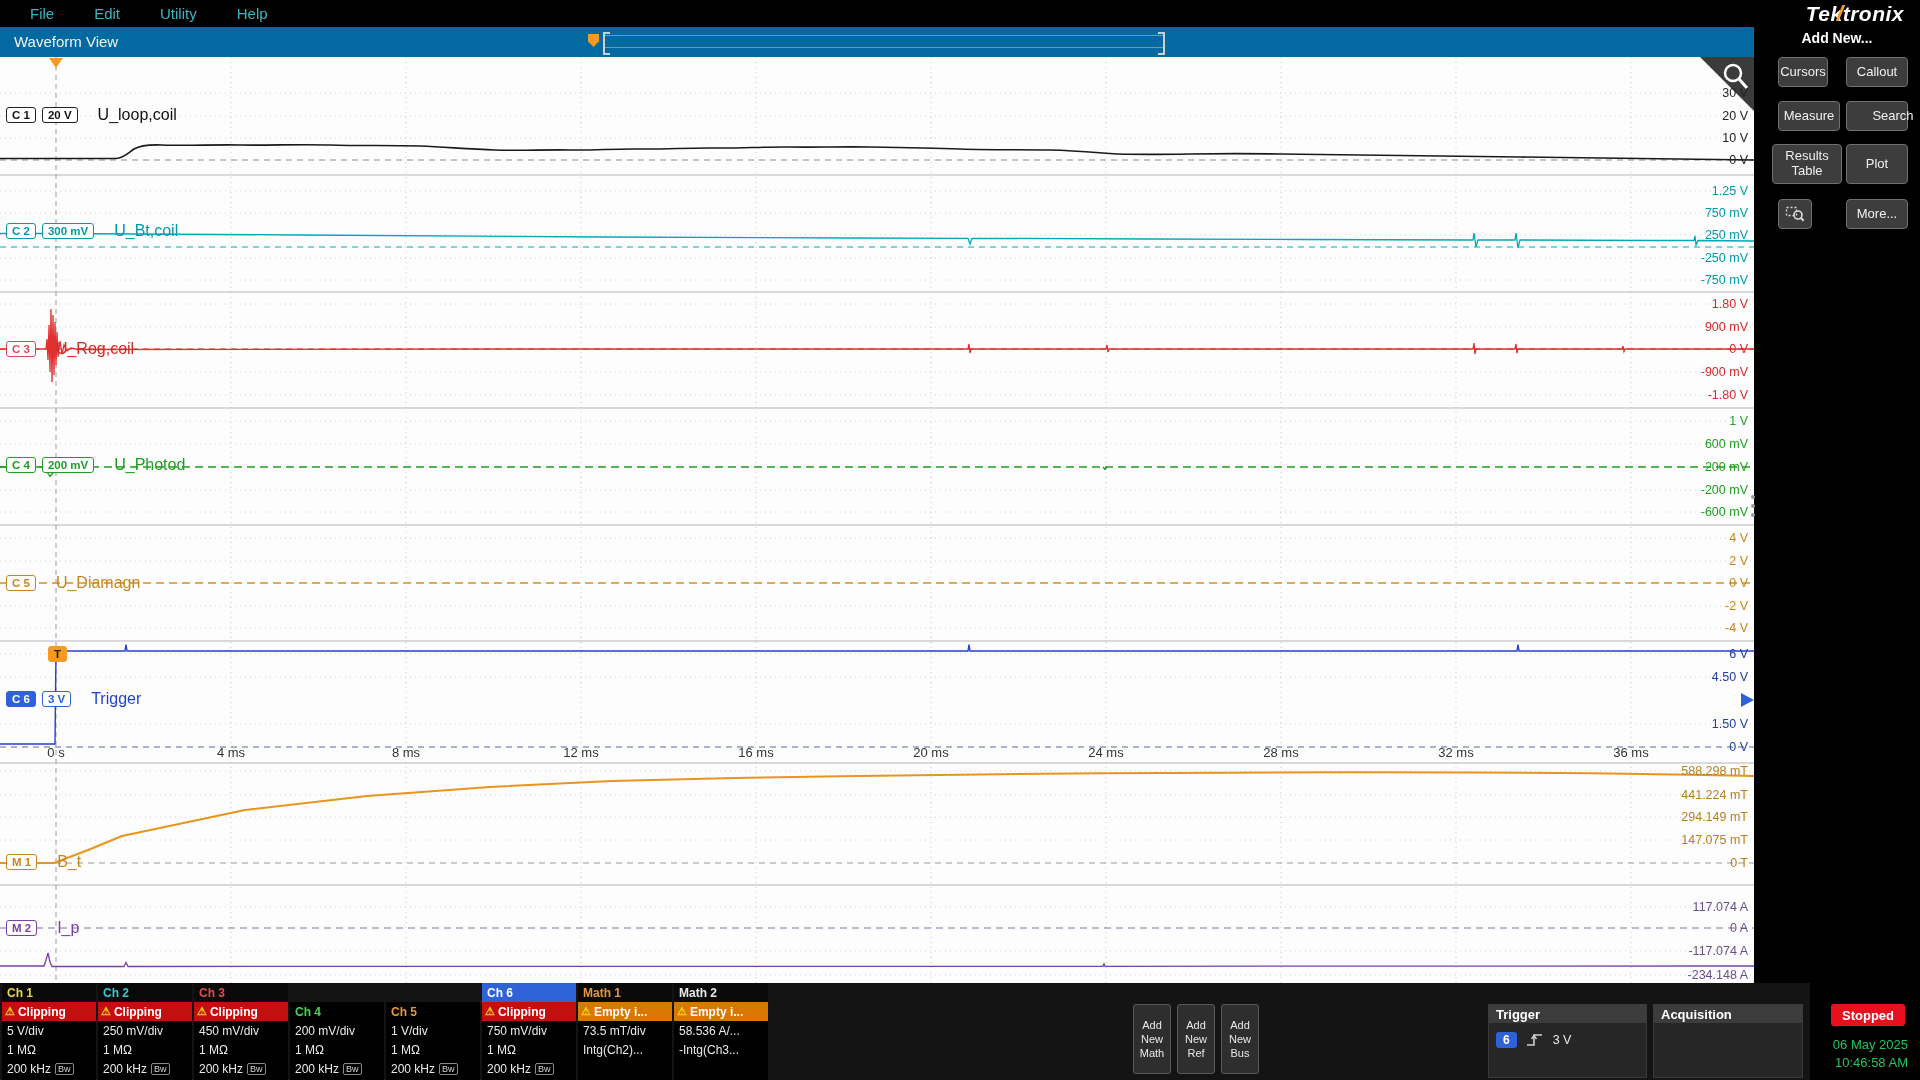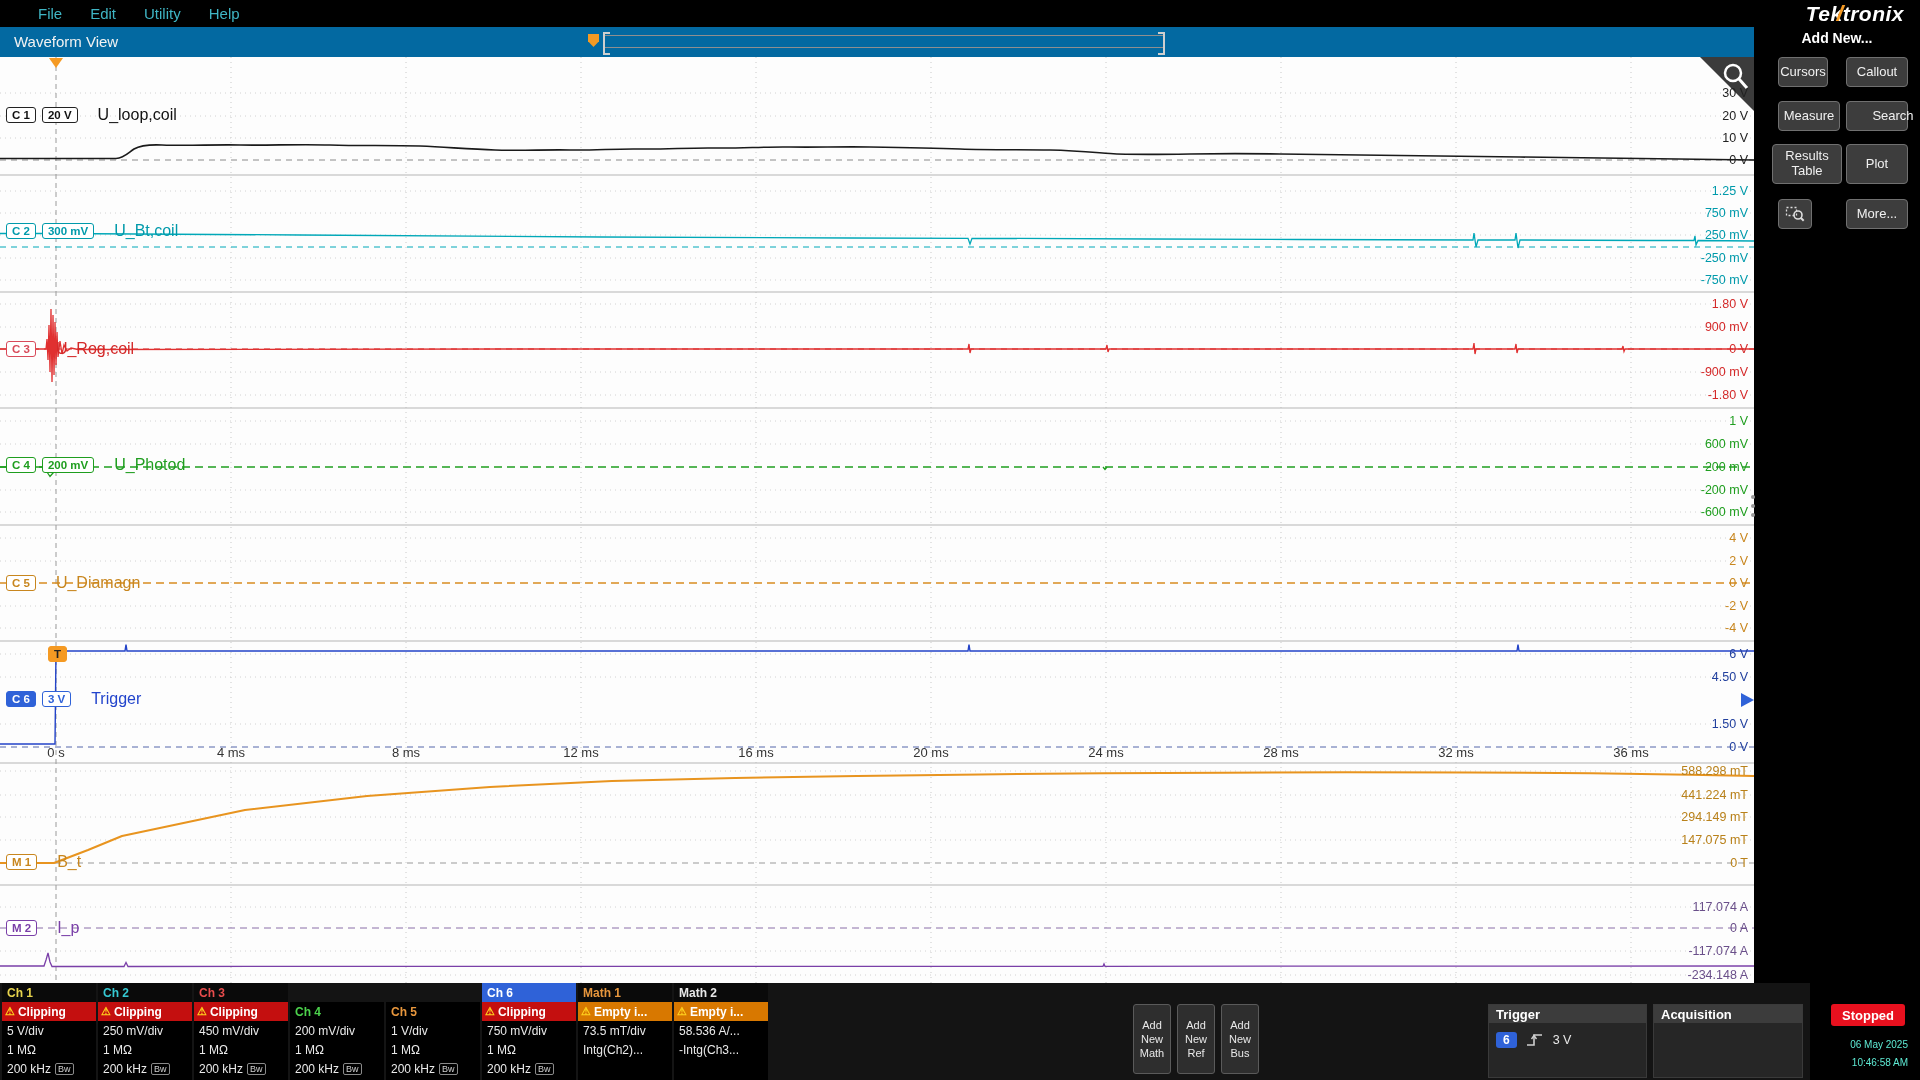--- a/index.html
+++ b/index.html
@@ -1,19 +1,19 @@
 <!DOCTYPE html>
 <html><head>
 <meta charset="utf-8">
 <style>
   html,body{margin:0;padding:0;background:#000;font-family:"Liberation Sans",sans-serif;}
   #screen{position:relative;width:1920px;height:1080px;background:#000;overflow:hidden;}
 
   
-  #menubar{position:absolute;left:0;top:0;width:1920px;height:27px;background:#000;display:flex;align-items:center;gap:28px;padding-left:38px;box-sizing:border-box;}
+  #menubar{position:absolute;left:0;top:0;width:1920px;height:27px;background:#000;display:flex;align-items:center;gap:40px;padding-left:30px;box-sizing:border-box;}
   .menu-item{color:#3fb5c4;font-size:15px;}
   #logo{position:absolute;right:16px;top:2px;color:#fff;font-size:21px;font-weight:bold;font-style:italic;letter-spacing:.5px;}
   .logo-accent{position:absolute;right:78px;top:5px;width:3px;height:16px;background:#f59a23;transform:skewX(-22deg);}
 
   
   #titlebar{position:absolute;left:0;top:27px;width:1754px;height:30px;background:#0369a1;}
   #titlebar .title{position:absolute;left:14px;top:6px;color:#f2f2f2;font-size:15px;}
   #minimap{position:absolute;left:604px;top:8px;width:560px;height:13px;border:1px solid #8f8f8f;box-sizing:border-box;}
   #minimap .cap-l{position:absolute;left:-2px;top:-4px;width:5px;height:19px;border-left:2px solid #cfcfcf;border-top:2px solid #cfcfcf;border-bottom:2px solid #cfcfcf;}
   #minimap .cap-r{position:absolute;right:-2px;top:-4px;width:5px;height:19px;border-right:2px solid #cfcfcf;border-top:2px solid #cfcfcf;border-bottom:2px solid #cfcfcf;}
@@ -77,21 +77,21 @@
   #p-acq{left:1653px;width:150px;}
   .bpanel .hd{height:18px;background:#3c3c3c;color:#fff;font-weight:bold;font-size:13px;display:flex;align-items:center;padding-left:7px;}
   .bpanel .bd{padding:2px 7px;font-size:12.5px;color:#e8e8e8;}
   .hrow{display:flex;justify-content:space-between;height:18px;align-items:center;}
   .hcell-r{display:flex;align-items:center;gap:4px;}
   .tpos-icon{display:inline-block;width:10px;height:10px;background:#f59a23;border-radius:2px;}
   .trow{display:flex;align-items:center;gap:9px;height:22px;margin-top:4px;}
   .tsrc{background:#2f62d8;color:#fff;font-weight:bold;border-radius:3px;padding:0 7px;height:16px;display:flex;align-items:center;font-size:12px;}
 
   #stopped{position:absolute;left:1831px;top:21px;width:74px;height:22px;background:#e8101e;border-radius:3px;color:#fff;font-weight:bold;font-size:13px;display:flex;align-items:center;justify-content:center;}
-  #datetime{position:absolute;left:1786px;top:53px;width:122px;text-align:right;color:#5eead4;font-size:10px;line-height:18px;}
+  #datetime{position:absolute;left:1786px;top:53px;width:122px;text-align:right;color:#22c55e;font-size:13px;line-height:18px;}
 </style>
 </head>
 <body>
 
 <div id="screen">
 
   <div id="menubar">
     <span class="menu-item">File</span>
     <span class="menu-item">Edit</span>
     <span class="menu-item">Utility</span>

